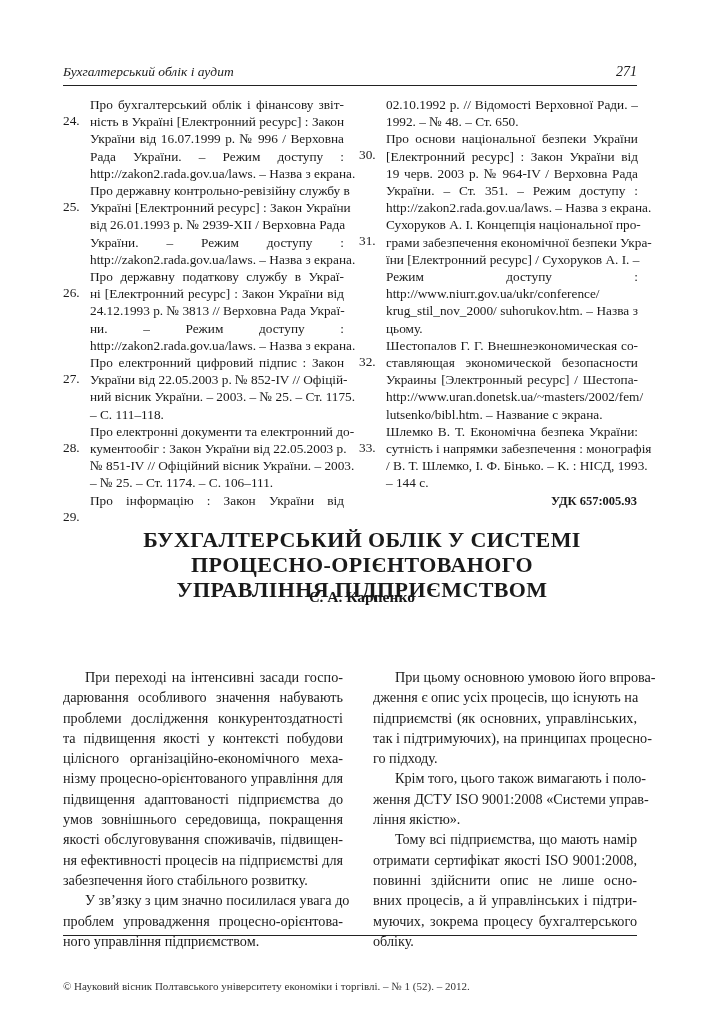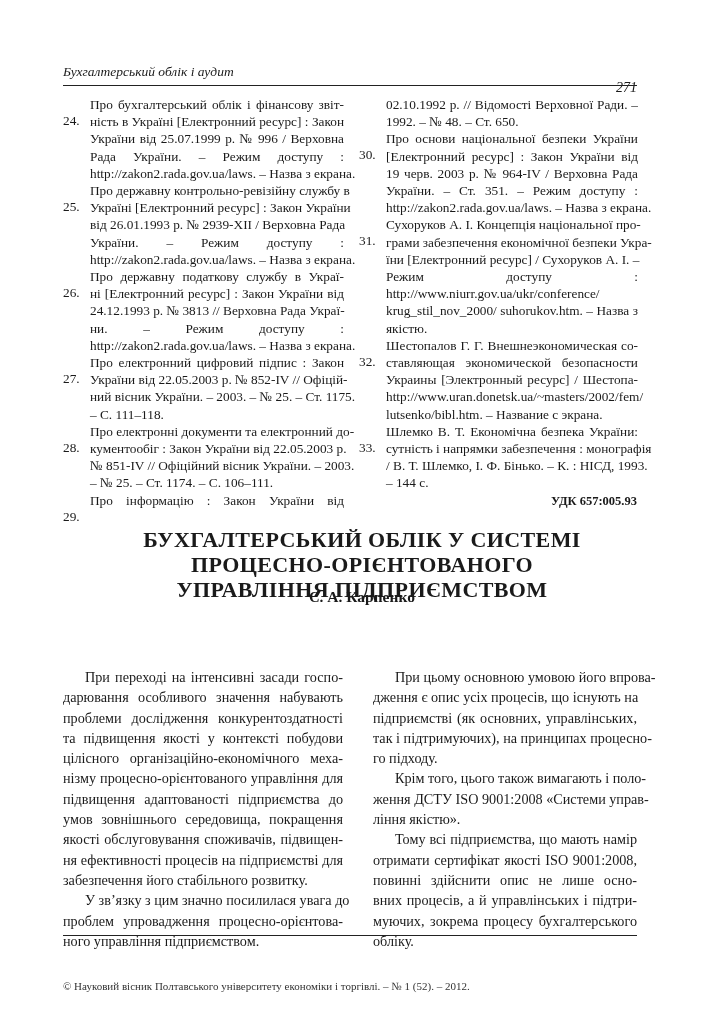--- a/index.html
+++ b/index.html
@@ -1,20 +1,20 @@
 <!DOCTYPE html>
 <html><head>
 <meta charset="utf-8">
 <style>
   html, body { margin: 0; padding: 0; background: #ffffff; }
   body { width: 724px; height: 1024px; position: relative; overflow: hidden;
          font-family: "Liberation Serif", "DejaVu Serif", serif; color: #1a1a1a; }
   .header { position: absolute; left: 63px; top: 64px; width: 574px; height: 20px; }
   .header-title { position: absolute; left: 0; top: 0; font-style: italic; font-size: 13.5px; }
-  .header-page { position: absolute; right: 0; top: 16px; font-style: italic; font-size: 14px; }
+  .header-page { position: absolute; right: 0; top: 0; font-style: italic; font-size: 14px; }
   .header-rule { position: absolute; left: 63px; top: 85px; width: 574px; height: 0; border-top: 1.4px solid #222; }
 
   .refs { position: absolute; top: 96px; font-size: 13.3px; line-height: 17.2px; }
   .refs.left { left: 63px; width: 281px; }
   .refs.right { left: 359px; width: 279px; }
   .ref { position: relative; padding-left: 27px; text-align: justify; }
   .ref .num { position: absolute; left: 0; top: 16px; }
   .ref .line { display: block; text-align: justify; text-align-last: justify; white-space: nowrap; }
   .ref .line.last { text-align-last: left; }
 
@@ -41,21 +41,21 @@
   <span class="header-title">Бухгалтерський облік і аудит</span>
   <span class="header-page">271</span>
 </div>
 <div class="header-rule"></div>
 
 <div class="refs left" id="refs-left">
     <div class="ref">
       <span class="num">24.</span>
       <span class="line">Про бухгалтерський облік і фінансову звіт-</span>
       <span class="line">ність в Україні [Електронний ресурс] : Закон</span>
-      <span class="line">України від 25.07.1999 р. № 996 / Верховна</span>
+      <span class="line">України від 16.07.1999 р. № 996 / Верховна</span>
       <span class="line">Рада України. – Режим доступу :</span>
       <span class="line last">http://zakon2.rada.gov.ua/laws. – Назва з екрана.</span>
     </div>
     <div class="ref">
       <span class="num">25.</span>
       <span class="line">Про державну контрольно-ревізійну службу в</span>
       <span class="line">Україні [Електронний ресурс] : Закон України</span>
       <span class="line">від 26.01.1993 р. № 2939-XII / Верховна Рада</span>
       <span class="line">України. – Режим доступу :</span>
       <span class="line last">http://zakon2.rada.gov.ua/laws. – Назва з екрана.</span>
@@ -101,21 +101,21 @@
       <span class="line last">http://zakon2.rada.gov.ua/laws. – Назва з екрана.</span>
     </div>
     <div class="ref">
       <span class="num">31.</span>
       <span class="line">Сухоруков А. І. Концепція національної про-</span>
       <span class="line">грами забезпечення економічної безпеки Укра-</span>
       <span class="line">їни [Електронний ресурс] / Сухоруков А. І. –</span>
       <span class="line">Режим доступу :</span>
       <span class="line">http://www.niurr.gov.ua/ukr/conference/</span>
       <span class="line">krug_stil_nov_2000/ suhorukov.htm. – Назва з</span>
-      <span class="line last">якістю.</span>
+      <span class="line last">цьому.</span>
     </div>
     <div class="ref">
       <span class="num">32.</span>
       <span class="line">Шестопалов Г. Г. Внешнеэкономическая со-</span>
       <span class="line">ставляющая экономической безопасности</span>
       <span class="line">Украины [Электронный ресурс] / Шестопа-</span>
       <span class="line">http://www.uran.donetsk.ua/~masters/2002/fem/</span>
       <span class="line last">lutsenko/bibl.htm. – Название с экрана.</span>
     </div>
     <div class="ref">

